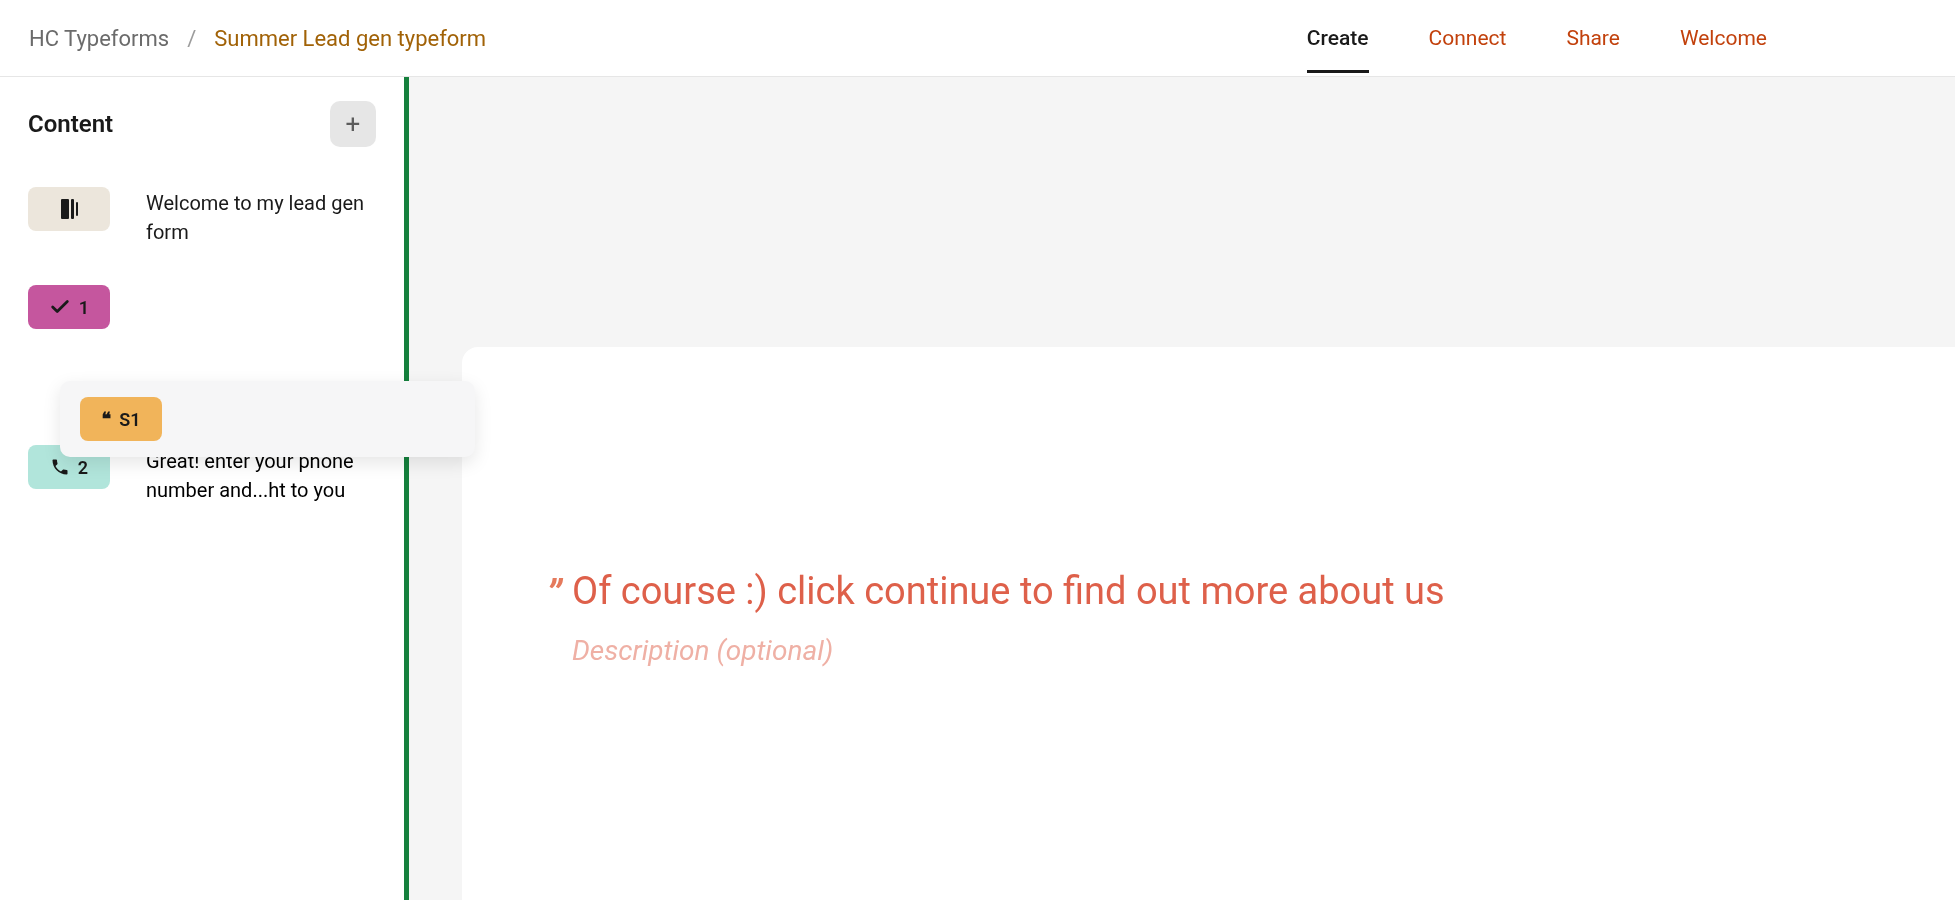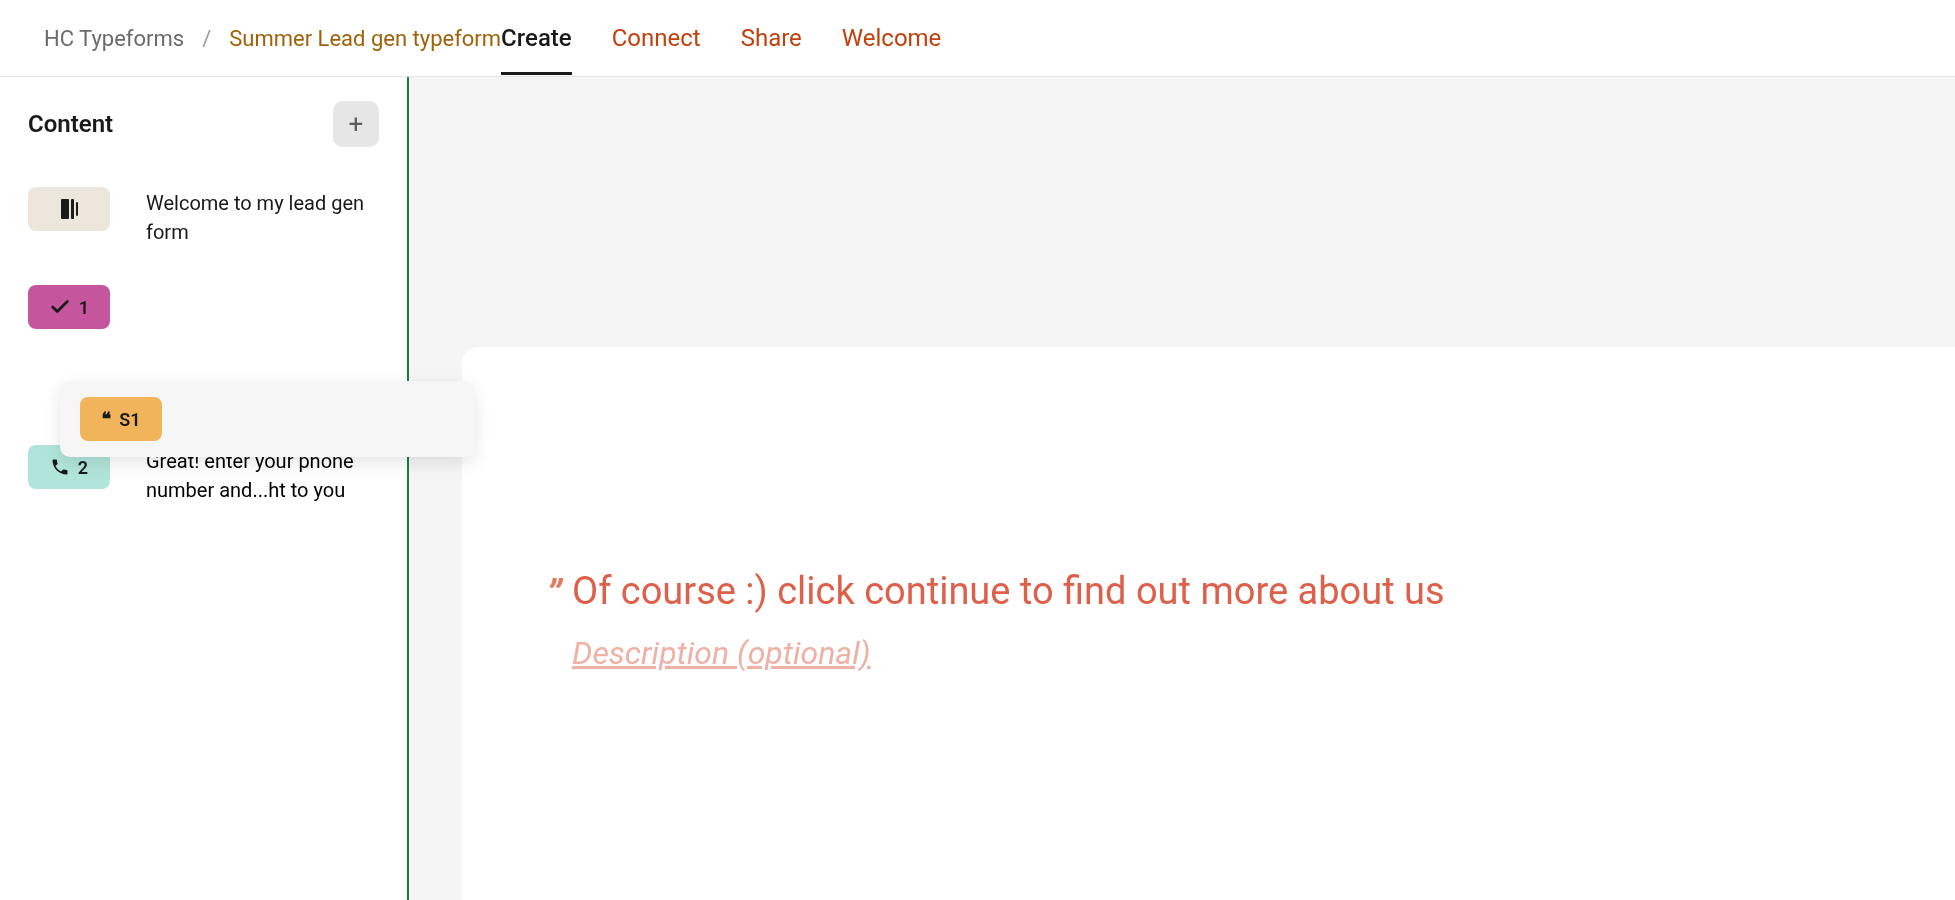--- a/index.html
+++ b/index.html
@@ -10,35 +10,36 @@
     width: 1955px;
     height: 900px;
     overflow: hidden;
   }
   
   .header {
     height: 77px;
     border-bottom: 1px solid #e6e6e6;
     display: flex;
     align-items: center;
-    padding: 0 28px 0 44px;
+    justify-content: space-between;
+    padding: 0 28px 0 29px;
   }
   .breadcrumb {
     display: flex;
     align-items: center;
     gap: 18px;
     font-size: 22px;
   }
   .breadcrumb .workspace { color: #6b6b6b; }
   .breadcrumb .sep { color: #9c9c9c; }
   .breadcrumb .title { color: #a16207; }
   .nav-tabs {
     display: flex;
-    gap: 40px;
-    font-size: 24px;
+    gap: 60px;
+    font-size: 21px;
     padding-right: 160px;
   }
   .nav-tab {
     color: #c2410c;
     cursor: pointer;
     padding: 22px 0;
     position: relative;
   }
   .nav-tab.active {
     color: #1a1a1a;
@@ -51,21 +52,21 @@
     height: 3px;
     background: #1a1a1a;
   }
   
   .body {
     display: flex;
     height: calc(100% - 77px);
   }
   .sidebar {
     width: 409px;
-    border-right: 2px solid #15803d;
+    border-right: 5px solid #15803d;
     background: #fff;
     padding: 24px 0 16px 0;
     position: relative;
   }
   .sidebar-header {
     display: flex;
     align-items: center;
     justify-content: space-between;
     padding: 0 28px 28px 28px;
   }
@@ -177,26 +178,25 @@
     width: 40px;
     text-align: right;
   }
   .statement-text {
     font-size: 38px;
     color: #de604a;
     line-height: 1.3;
     font-weight: 400;
   }
   .description-placeholder {
-    font-size: 32px;
+    font-size: 28px;
     color: #efb0a5;
     font-style: italic;
     margin-top: 18px;
     margin-left: 50px;
-    text-decoration: underline;
   }
   
   .phone-icon {
     width: 20px;
     height: 20px;
   }
   .check-icon { width: 22px; height: 22px; }
   .quote-icon { font-size: 18px; line-height: 1; }
 </style>
 </head>

